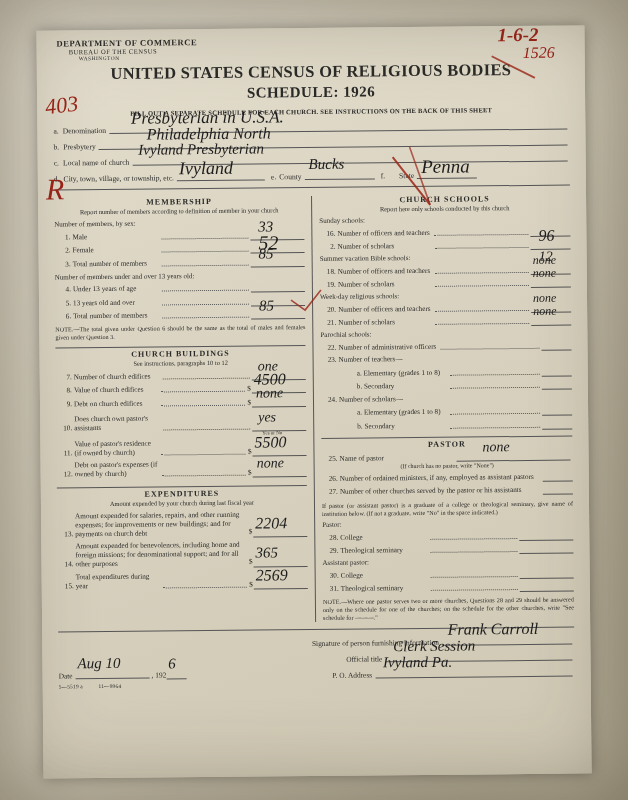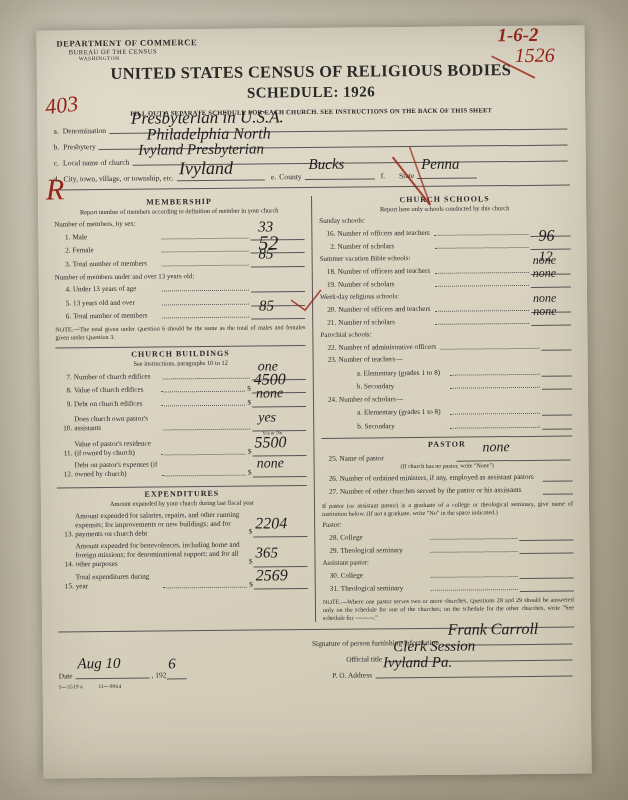--- a/index.html
+++ b/index.html
@@ -116,21 +116,21 @@
           <span class="hand" style="left:2px;top:-13px;font-size:18px;">Ivyland</span>
         </span>
         <span class="lbl" style="margin-left:4px;">e.</span>
         <span class="lbl" style="margin-left:3px;">County</span>
         <span class="dots ms" style="max-width:70px;">
           <span class="hand" style="left:4px;top:-14px;font-size:15px;">Bucks</span>
         </span>
         <span class="lbl" style="margin-left:4px;">f.</span>
         <span class="lbl" style="margin-left:14px;">State</span>
         <span class="dots ms" style="max-width:60px;">
-          <span class="hand" style="left:4px;top:-13px;font-size:15px;">Penna</span>
+          <span class="hand" style="left:4px;top:-13px;font-size:19px;">Penna</span>
         </span>
       </div>
     </div>
 
     <div class="hr" style="margin-top:6px;"></div>
 
     <div class="cols">
 
       <div class="col left">
 
@@ -476,21 +476,21 @@
           <span class="dots ms">
             <span class="hand" style="left:8px;top:-14px;font-size:15px;">Ivyland Pa.</span>
           </span>
         </div>
       </div>
     </div>
 
     <span class="stamp-num" style="left:8px;top:62px;font-size:22px;transform:rotate(-6deg);">403</span>
     <span class="stamp-num" style="left:8px;top:142px;font-size:30px;">R</span>
     <span class="stamp-num" style="right:46px;top:-2px;font-size:19px;font-weight:bold;">1-6-2</span>
-    <span class="stamp-num" style="right:30px;top:18px;font-size:20px;">1526</span>
+    <span class="stamp-num" style="right:30px;top:18px;font-size:16px;">1526</span>
 
     <svg style="position:absolute;left:0;top:0;width:548px;height:748px;pointer-events:none;">
       <path d="M355,130 L392,178" stroke="#9b2418" stroke-width="2" fill="none" opacity="0.85"></path>
       <path d="M392,178 L372,120" stroke="#9b2418" stroke-width="1.6" fill="none" opacity="0.7"></path>
       <path d="M252,272 L266,282 L282,262" stroke="#9b2418" stroke-width="1.6" fill="none" opacity="0.8"></path>
       <path d="M455,30 L498,52" stroke="#9b2418" stroke-width="1.8" fill="none" opacity="0.8"></path>
     </svg>
 
   </div>
 

